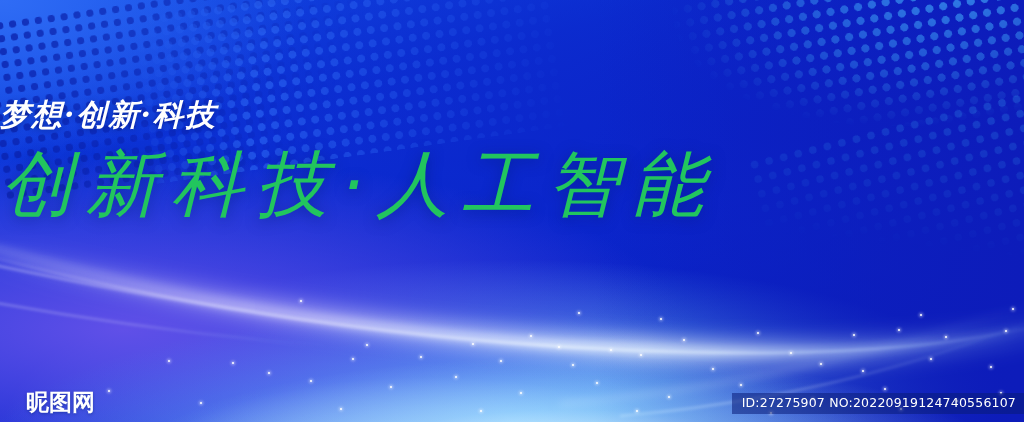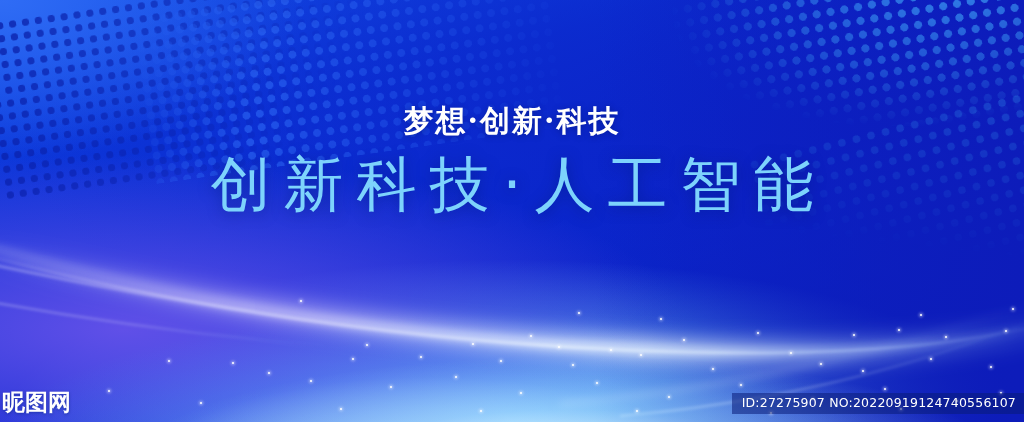--- a/index.html
+++ b/index.html
@@ -89,59 +89,60 @@
   .sparkles{position:absolute;inset:0;pointer-events:none;}
   .sparkles i{
     position:absolute;display:block;
     width:2px;height:2px;border-radius:1px;
     background:#ffffff;
     box-shadow:0 0 3px 1px rgba(255,255,255,.55);
   }
 
   
   .text-block{
-    position:absolute;left:0;right:0;top:106px;
-    text-align:center;
+    position:absolute;left:0;right:0;top:100px;
+    text-align:left;
     z-index:6;
+    font-style:italic;
   }
   .sub-cn{
     font-family:"DejaVu Serif","Liberation Serif",serif;
     font-weight:700;
     font-size:30px;
     line-height:1;
     color:#ffffff;
     letter-spacing:2px;
     text-shadow:0 1px 6px rgba(0,20,90,.45);
   }
   .title-cn{
     margin-top:18px;
     font-family:"DejaVu Sans","Liberation Sans",sans-serif;
     font-weight:400;
-    font-size:60px;
+    font-size:72px;
     line-height:1;
-    color:#7dd3fc;
+    color:#22c55e;
     letter-spacing:13px;
-    padding-left:13px;
+    padding-left:1px;
     text-shadow:0 2px 14px rgba(0,25,110,.5);
   }
   .tagline-en{
     margin-top:16px;
     font-family:"DejaVu Sans Mono","Liberation Mono",monospace;
     font-weight:700;
     font-size:22px;
     line-height:1;
     color:#eef6ff;
     letter-spacing:5px;
     padding-left:5px;
     text-shadow:0 1px 8px rgba(0,30,120,.45);
   }
 
   
   .watermark{
-    position:absolute;left:2px;bottom:8px;
+    position:absolute;left:26px;bottom:8px;
     display:flex;align-items:center;gap:7px;
     z-index:8;
   }
   .wm-logo{
     font-family:"DejaVu Sans","Liberation Sans",sans-serif;
     font-weight:700;font-size:23px;line-height:1;
     color:#ffffff;letter-spacing:0px;
     text-shadow:0 1px 3px rgba(0,35,120,.5);
   }
   .wm-url{

